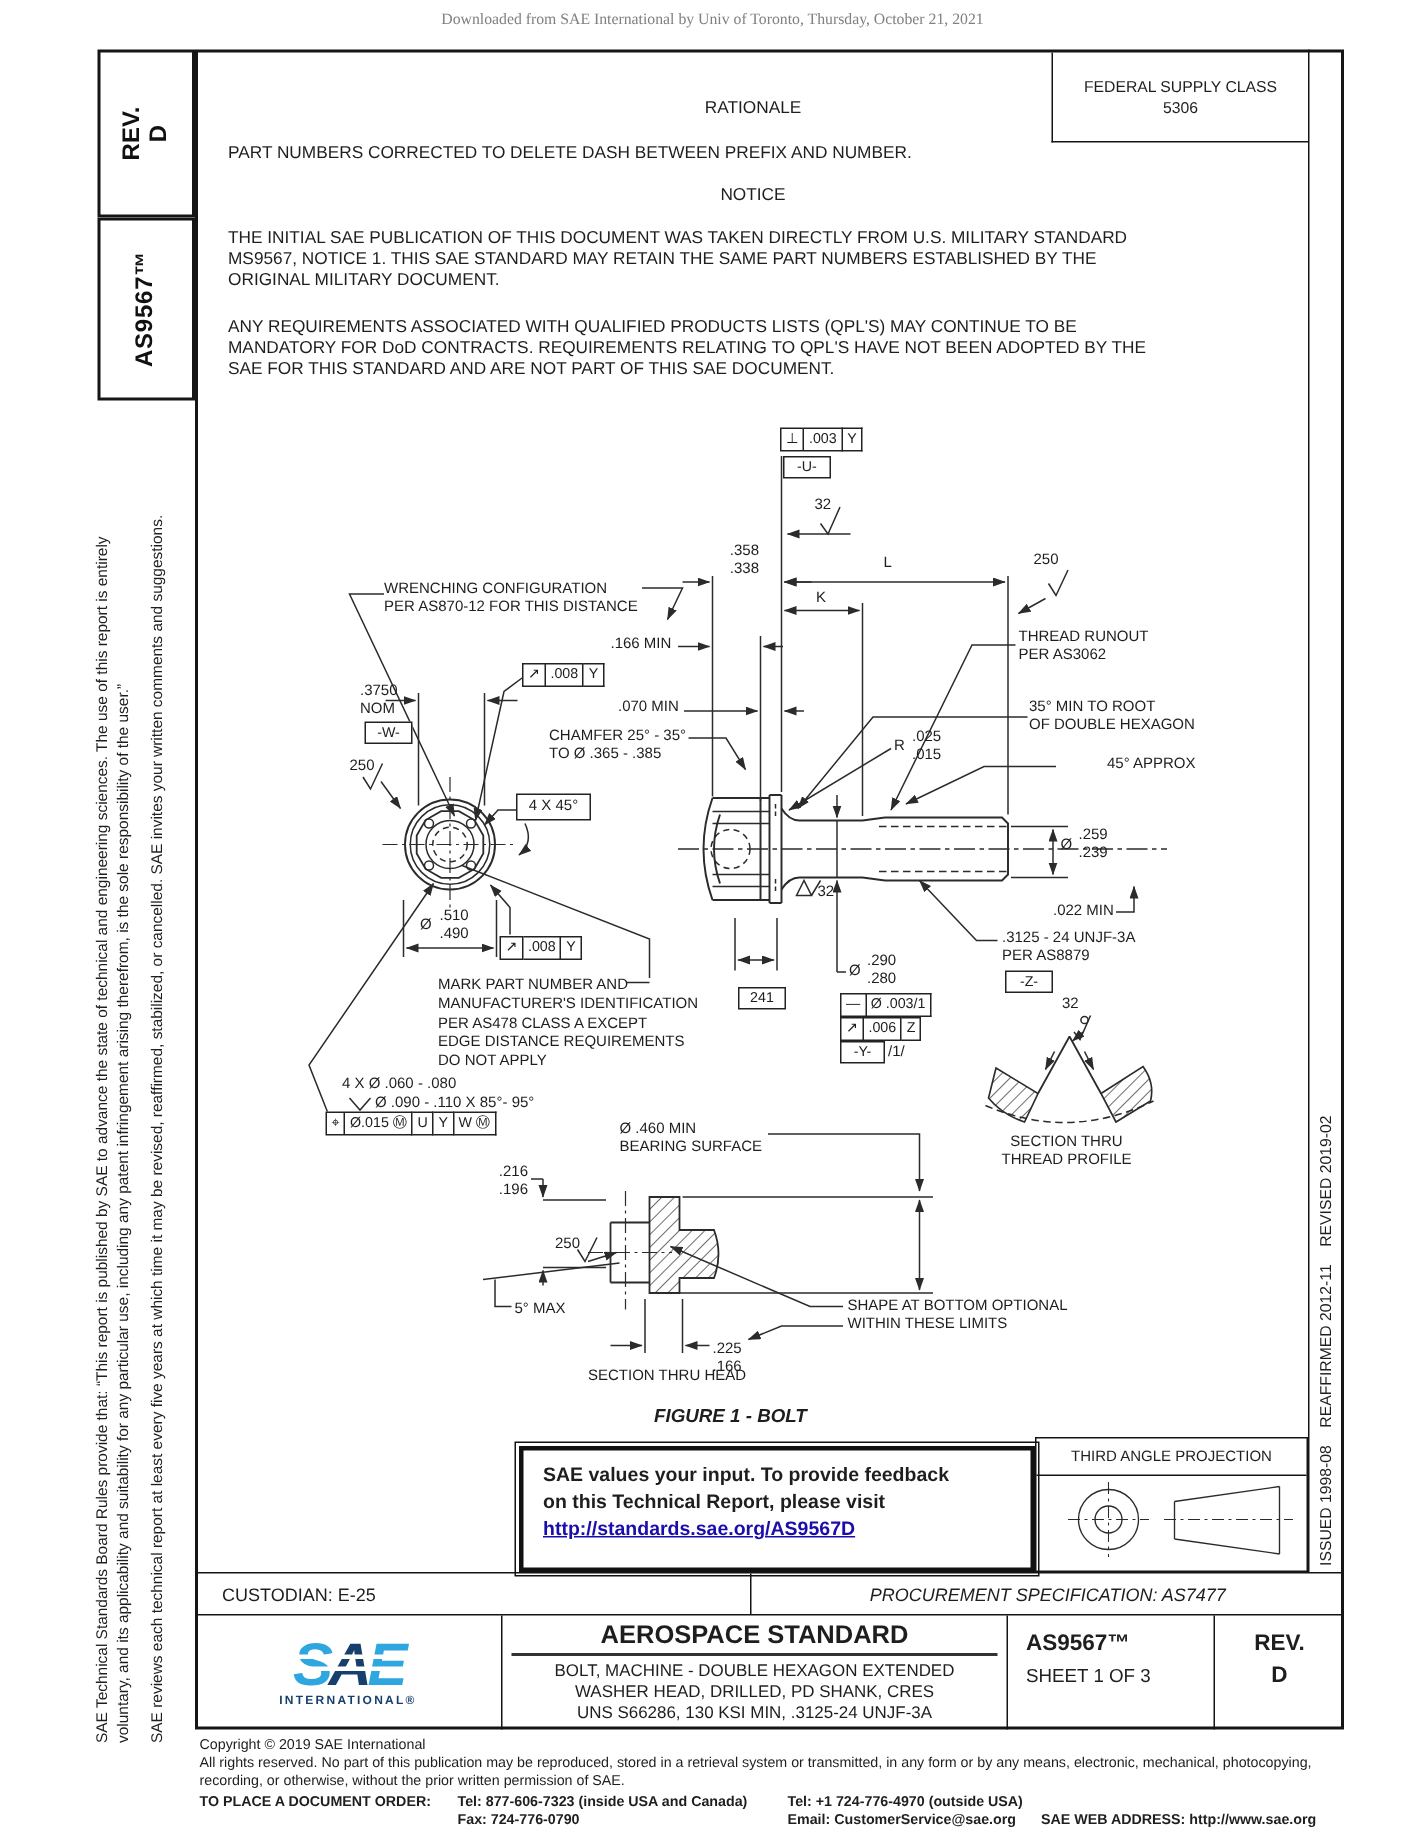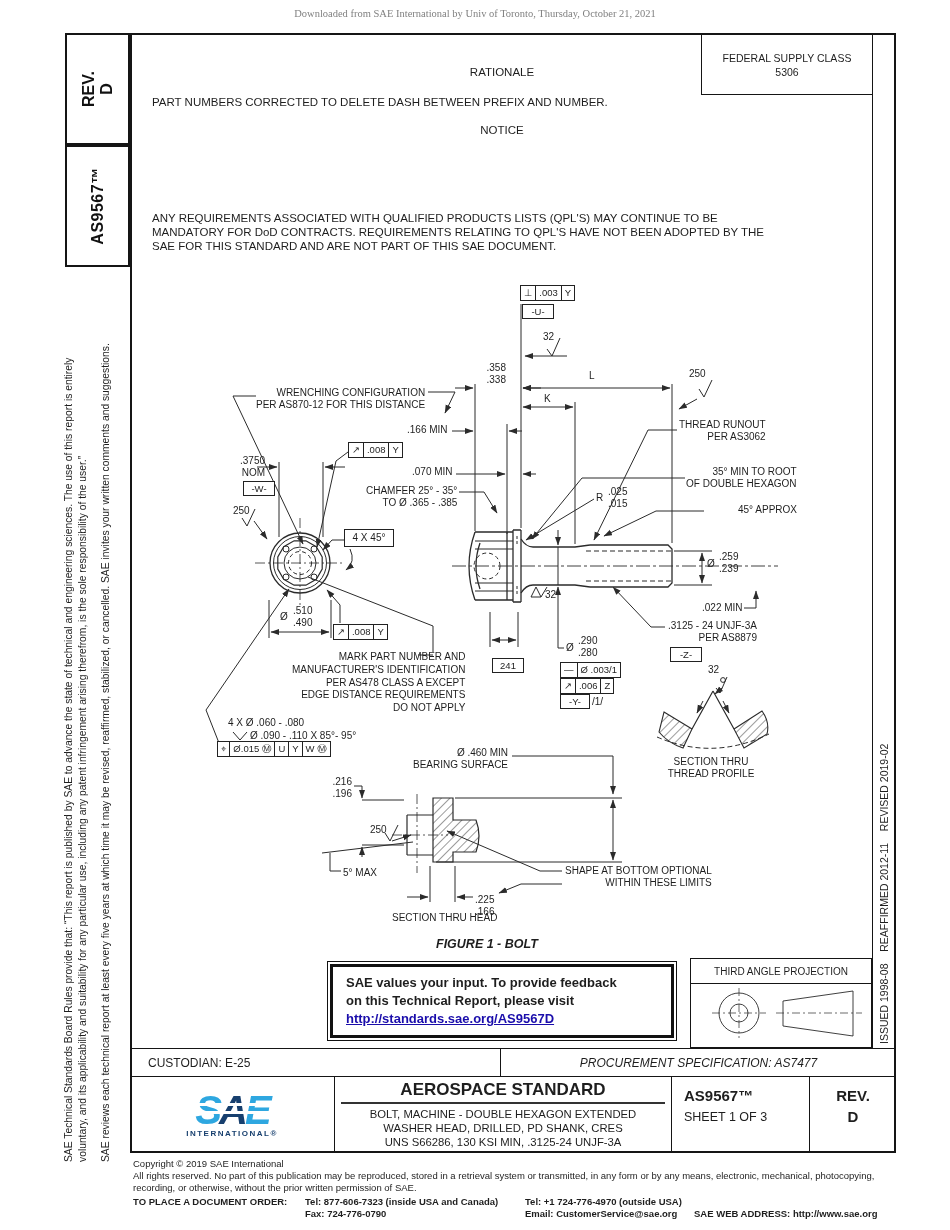--- a/index.html
+++ b/index.html
@@ -16,31 +16,31 @@
   .frame{position:absolute;left:130px;top:33px;width:766px;height:1120px;
          border:2px solid #151515;box-sizing:border-box;}
   .strip-line{position:absolute;left:872px;top:33px;height:1015px;width:0;border-left:1.5px solid #151515;}
   .fsc{position:absolute;left:701px;top:35px;width:171px;height:60px;box-sizing:border-box;
        border-left:1.5px solid #151515;border-bottom:1.5px solid #151515;
        display:flex;flex-direction:column;align-items:center;justify-content:center;
        font-size:10.5px;line-height:14px;text-align:center;}
   .doc-h{position:absolute;left:130px;width:744px;text-align:center;font-size:11.5px;font-weight:400;}
   .doc-p{position:absolute;font-size:11.5px;line-height:13.8px;white-space:pre;}
   
-  .lb{position:absolute;font-size:10px;line-height:11.6px;white-space:pre;color:#1e1e1e;text-align:right;}
+  .lb{position:absolute;font-size:10px;line-height:11.6px;white-space:pre;color:#1e1e1e;}
   .ra{text-align:right;}
   .fcf{position:absolute;display:flex;background:#fff;}
   .fcf .c{border:1.2px solid #222;border-left:none;padding:0 3px;font-size:9.5px;line-height:14px;
           min-width:12px;display:flex;align-items:center;justify-content:center;box-sizing:border-box;height:16px;}
   .fcf .c:first-child{border-left:1.2px solid #222;}
   .dbox{position:absolute;border:1.2px solid #222;font-size:9.5px;line-height:13px;text-align:center;
         background:#fff;padding:0 3px;}
   .fig-caption{position:absolute;font-weight:700;font-style:italic;font-size:12.5px;}
   
-  .feedback{position:absolute;left:330px;top:964px;width:344px;height:74px;box-sizing:border-box;
+  .feedback{position:absolute;left:346px;top:964px;width:344px;height:84px;box-sizing:border-box;
             border:3px solid #111;outline:1px solid #111;outline-offset:2px;background:#fff;
             padding:7px 0 0 13px;font-size:13px;font-weight:700;line-height:18px;}
   .feedback a{color:#1a0dab;font-weight:700;}
   
   .tap{position:absolute;left:690px;top:958px;width:182px;height:90px;box-sizing:border-box;
        border:1.5px solid #151515;background:transparent;}
   .tap .hd{height:24px;border-bottom:1.5px solid #151515;display:flex;align-items:center;
            justify-content:center;font-size:10px;}
   
   .cust{position:absolute;left:130px;top:1048px;width:766px;height:28px;box-sizing:border-box;
@@ -223,20 +223,23 @@
   <div class="rot90" style="left:878px;top:1044px;width:430px;font-size:10.5px;">ISSUED 1998-08    REAFFIRMED 2012-11    REVISED 2019-02</div>
 
   <div class="fsc">
     <div>FEDERAL SUPPLY CLASS</div>
     <div>5306</div>
   </div>
 
   <div class="doc-h" style="top:66px;">RATIONALE</div>
   <div class="doc-p" style="left:152px;top:96px;">PART NUMBERS CORRECTED TO DELETE DASH BETWEEN PREFIX AND NUMBER.</div>
   <div class="doc-h" style="top:124px;">NOTICE</div>
+  <div class="doc-p" style="left:152px;top:153px;">THE INITIAL SAE PUBLICATION OF THIS DOCUMENT WAS TAKEN DIRECTLY FROM U.S. MILITARY STANDARD
+MS9567, NOTICE 1. THIS SAE STANDARD MAY RETAIN THE SAME PART NUMBERS ESTABLISHED BY THE
+ORIGINAL MILITARY DOCUMENT.</div>
   <div class="doc-p" style="left:152px;top:212px;">ANY REQUIREMENTS ASSOCIATED WITH QUALIFIED PRODUCTS LISTS (QPL'S) MAY CONTINUE TO BE
 MANDATORY FOR DoD CONTRACTS. REQUIREMENTS RELATING TO QPL'S HAVE NOT BEEN ADOPTED BY THE
 SAE FOR THIS STANDARD AND ARE NOT PART OF THIS SAE DOCUMENT.</div>
 
   <div class="fcf" style="left:520px;top:285px;">
     <div class="c">⊥</div>
     <div class="c">.003</div>
     <div class="c">Y</div>
   </div>
   <div class="dbox" style="left:522px;top:304px;width:24px;">-U-</div>

